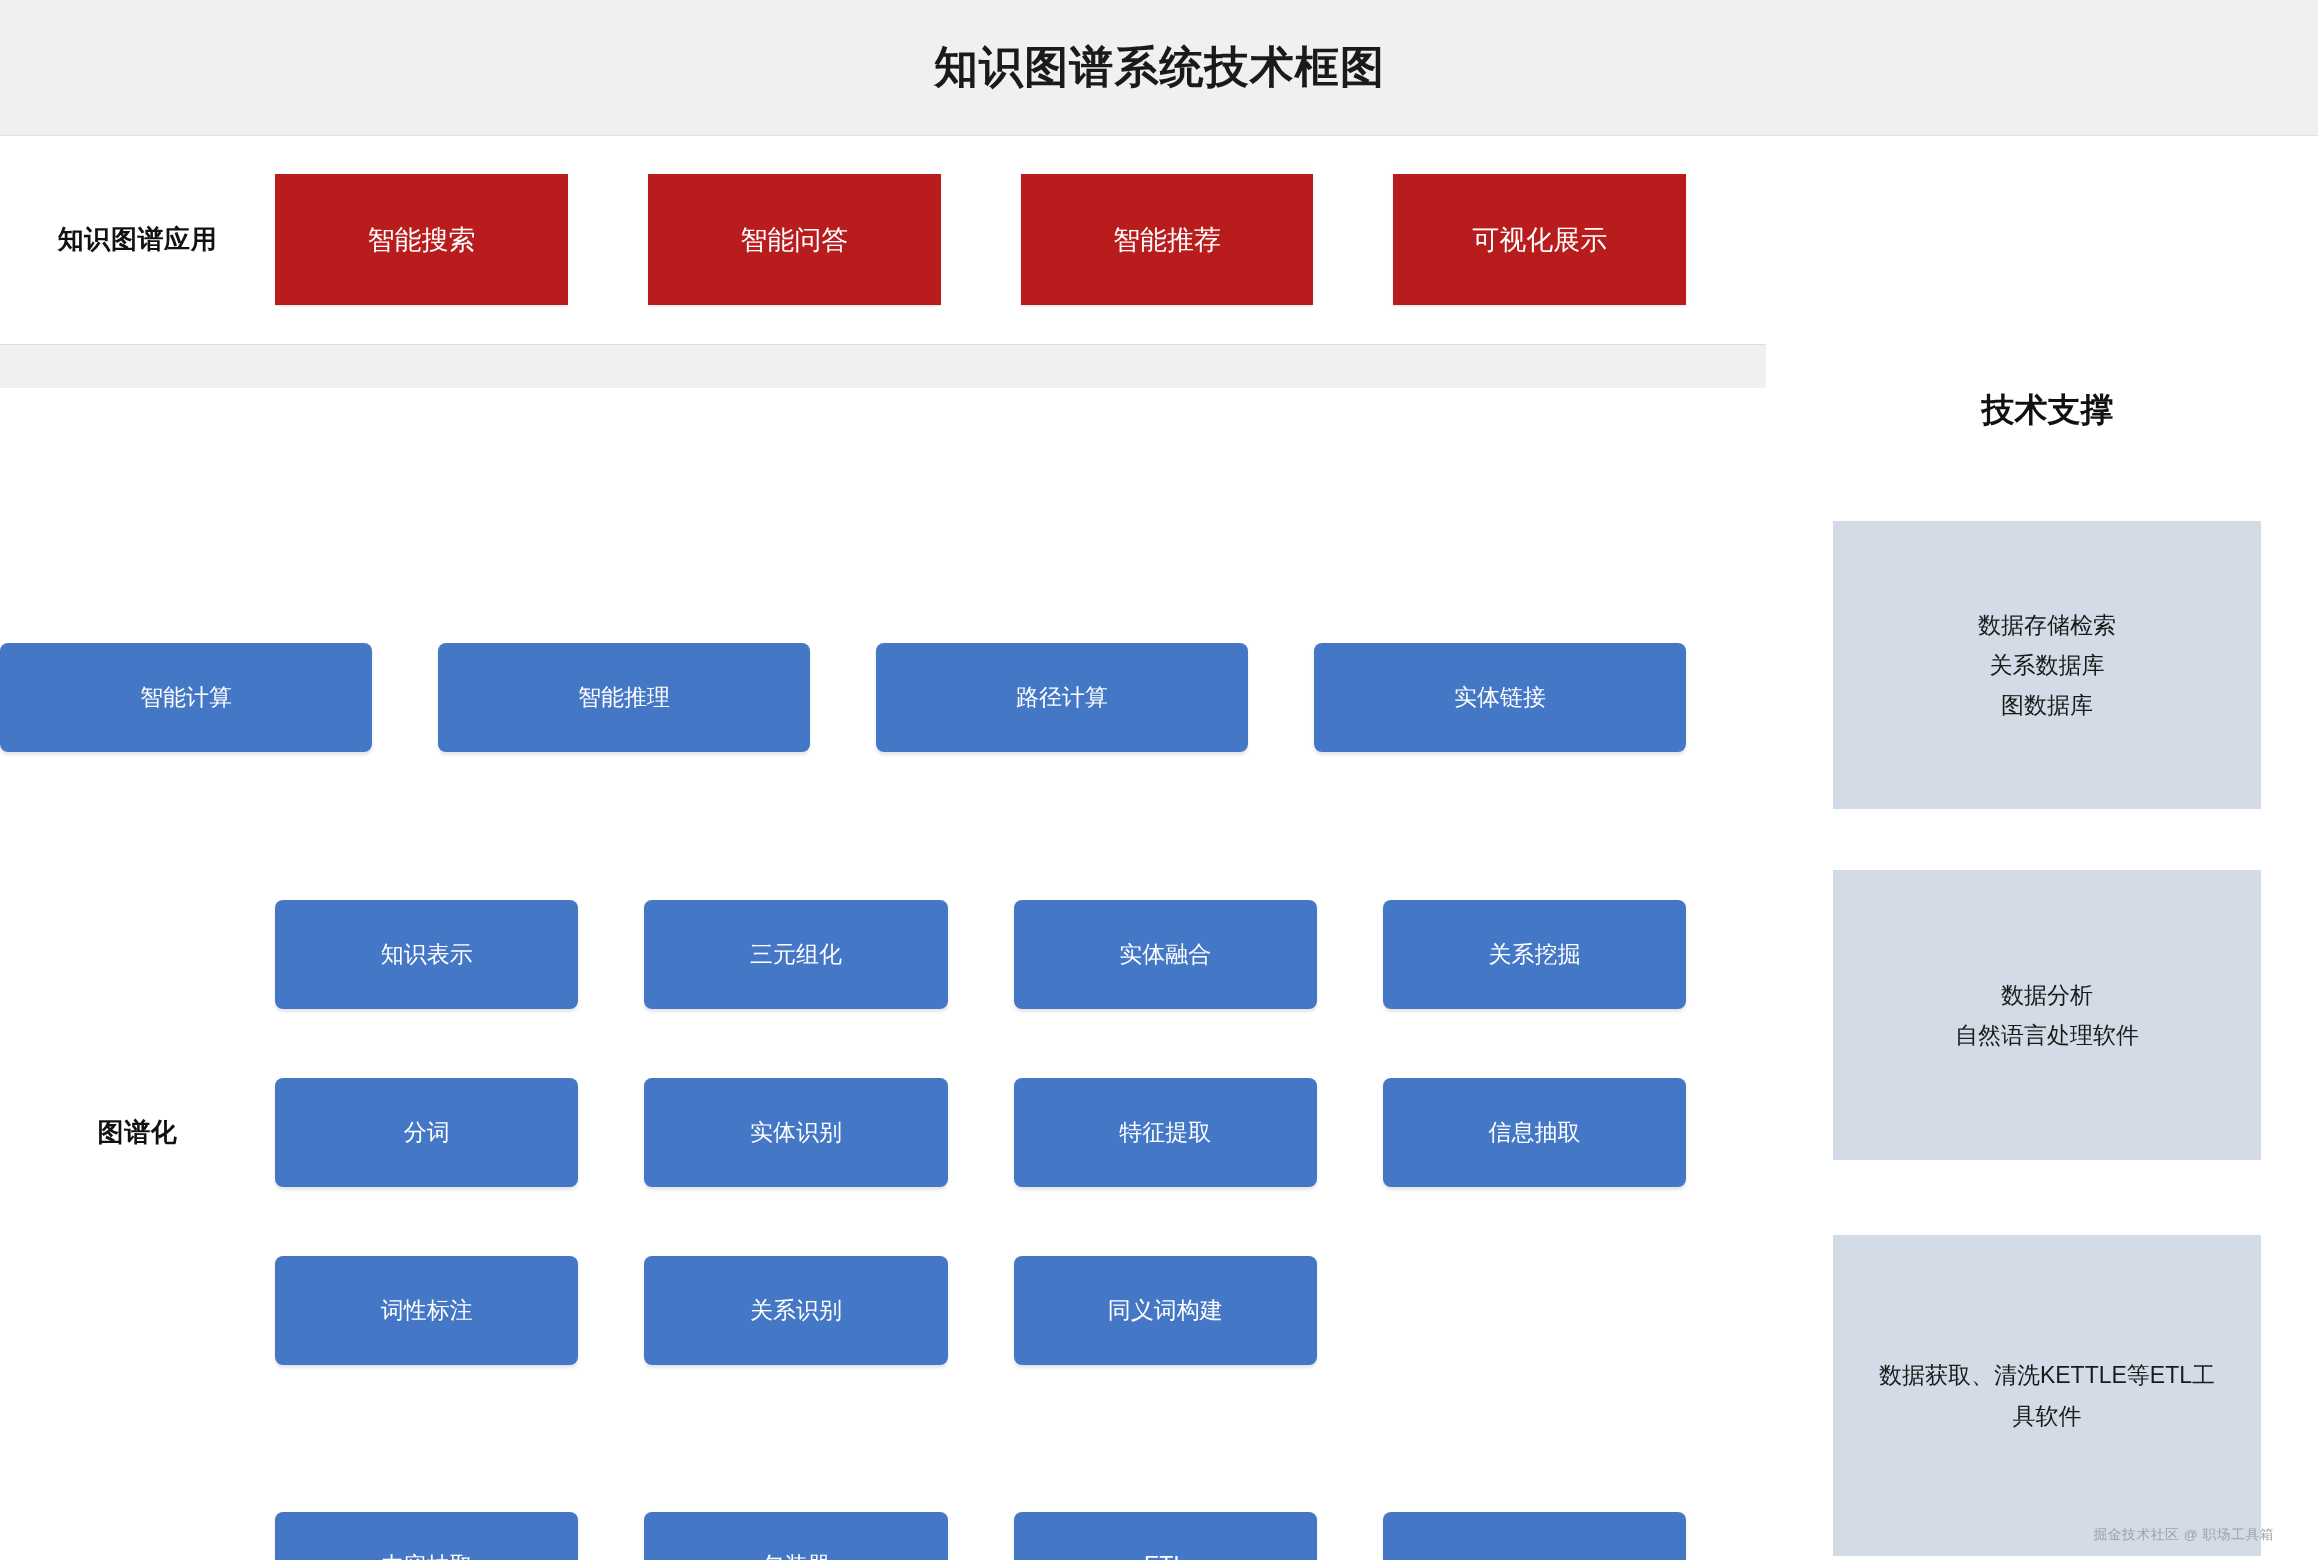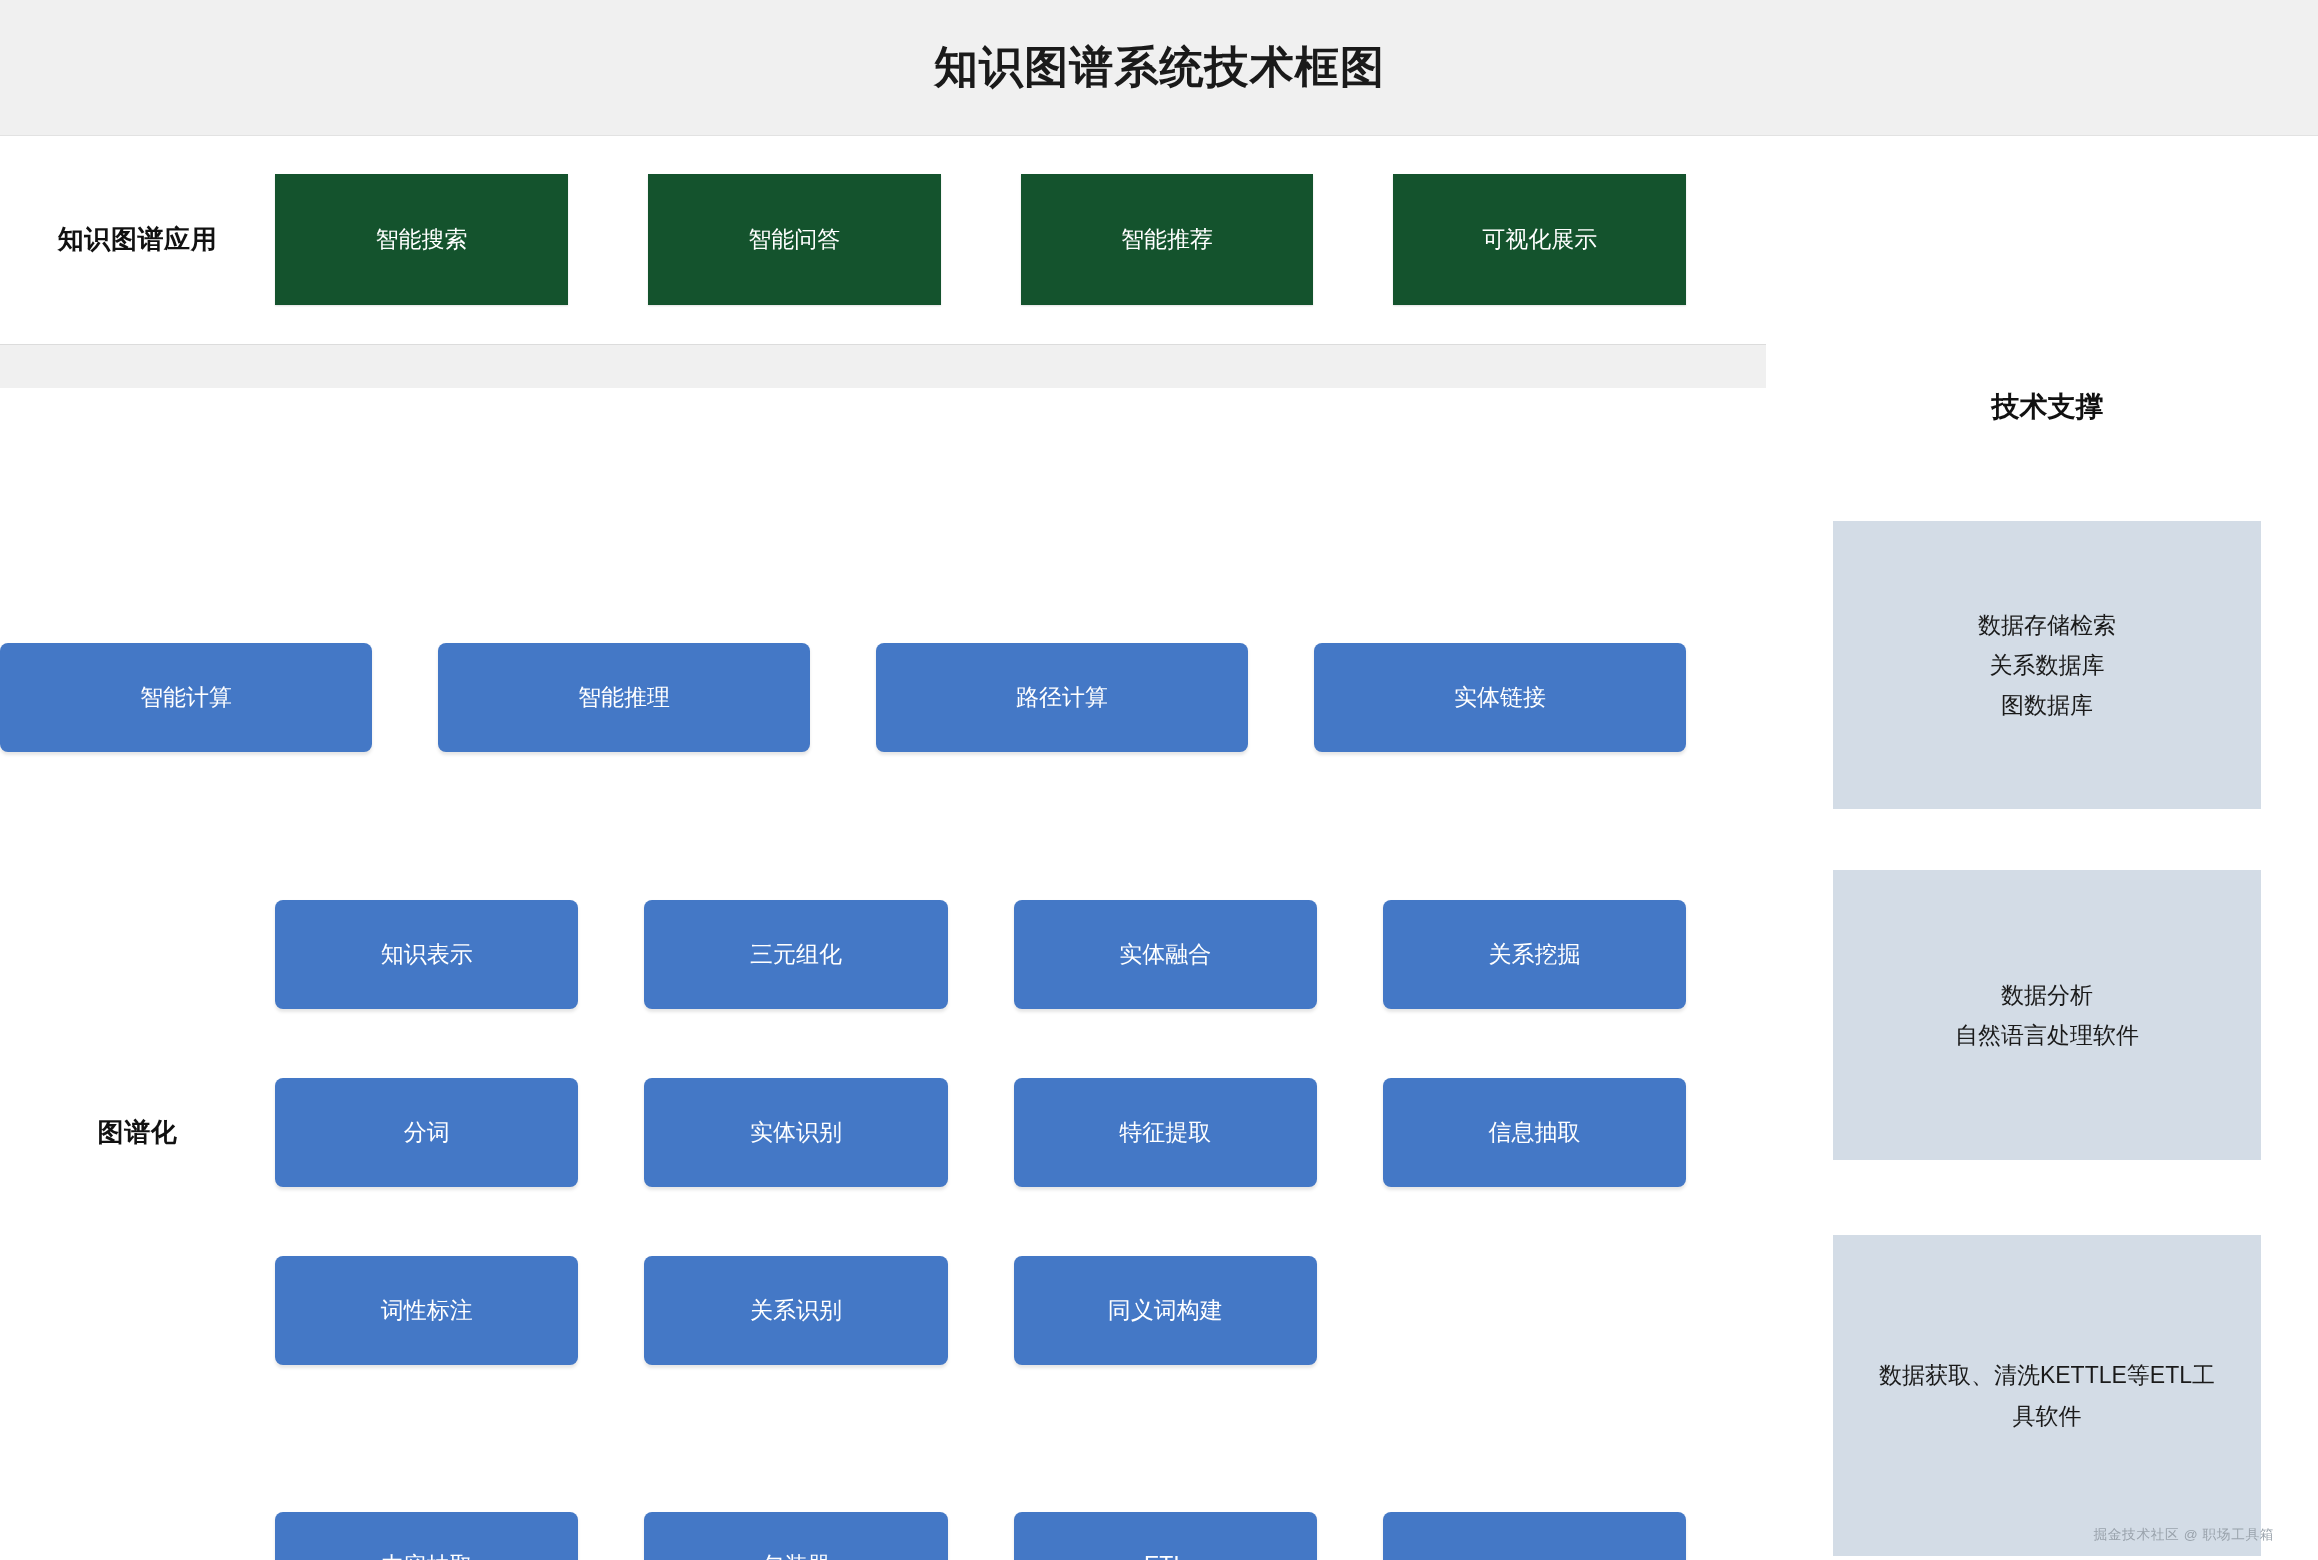--- a/index.html
+++ b/index.html
@@ -48,23 +48,23 @@
   .row-label.sm{ font-size:24px; }
   .row-body{ flex:1; position:relative; }
 
   
   .apps-grid{
     display:grid; grid-template-columns:repeat(4,1fr);
     column-gap:80px; padding:0 80px 0 0; height:100%;
     align-items:center;
   }
   .app-box{
-    height:131px; background:#14532d;
+    height:131px; background:#b91c1c;
     display:flex; align-items:center; justify-content:center;
-    color:#ffffff; font-size:23px;
+    color:#ffffff; font-size:27px;
     box-shadow:0 1.1px 1.7px rgba(0,0,0,.12);
   }
 
   
   .grid4{
     display:grid; grid-template-columns:repeat(4,1fr);
     column-gap:66px; padding-right:80px;
   }
   .blue-box{
     background:#4478c6; border-radius:8px; color:#fff;
@@ -88,21 +88,21 @@
   }
   .acq-span{ grid-column:4; grid-row:1 / span 2; }
 
   
   .right-col{
     position:absolute; left:1776px; top:136px;
     width:543px; height:1425px; background:#ffffff;
   }
   .support-title{
     position:absolute; left:0; top:252px; width:543px; text-align:center;
-    font-size:28px; font-weight:bold; color:#111;
+    font-size:33px; font-weight:bold; color:#111;
   }
   .support-card{
     position:absolute; left:57px; width:428px;
     background:#d3dce6; color:#1a1a1a;
     display:flex; flex-direction:column; align-items:center; justify-content:center;
     font-size:23px; line-height:1.75; text-align:center; padding:0 21px;
   }
   .sc1{ top:385px;  height:288px; }
   .sc2{ top:734px; height:290px; }
   .sc3{ top:1087px; height:321px;margin-top:12px; }

